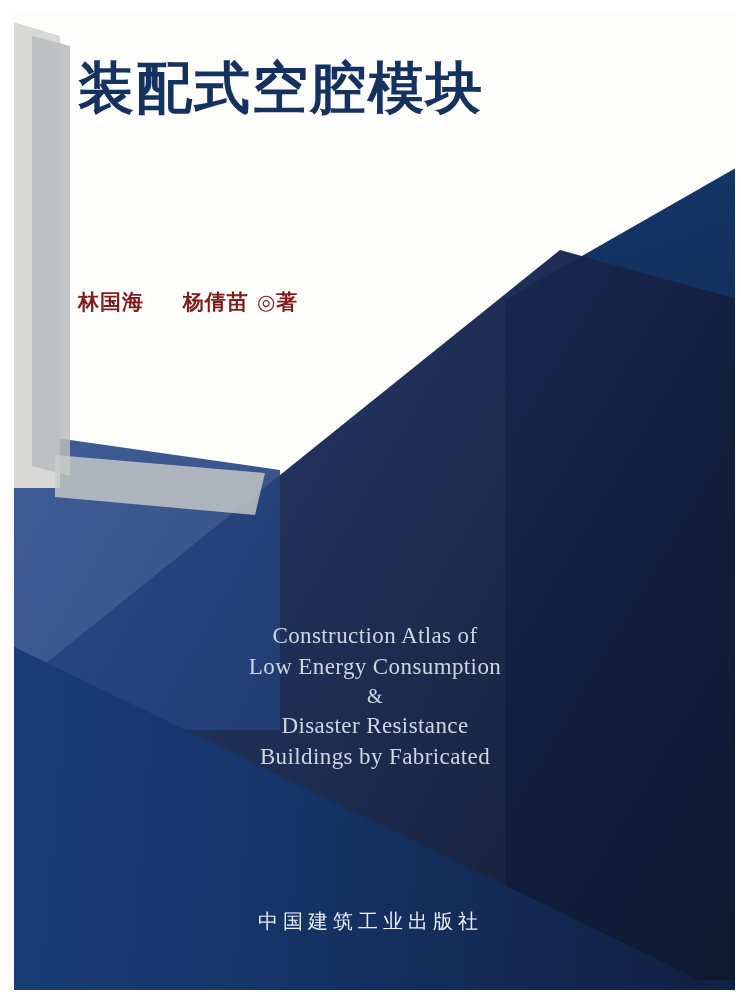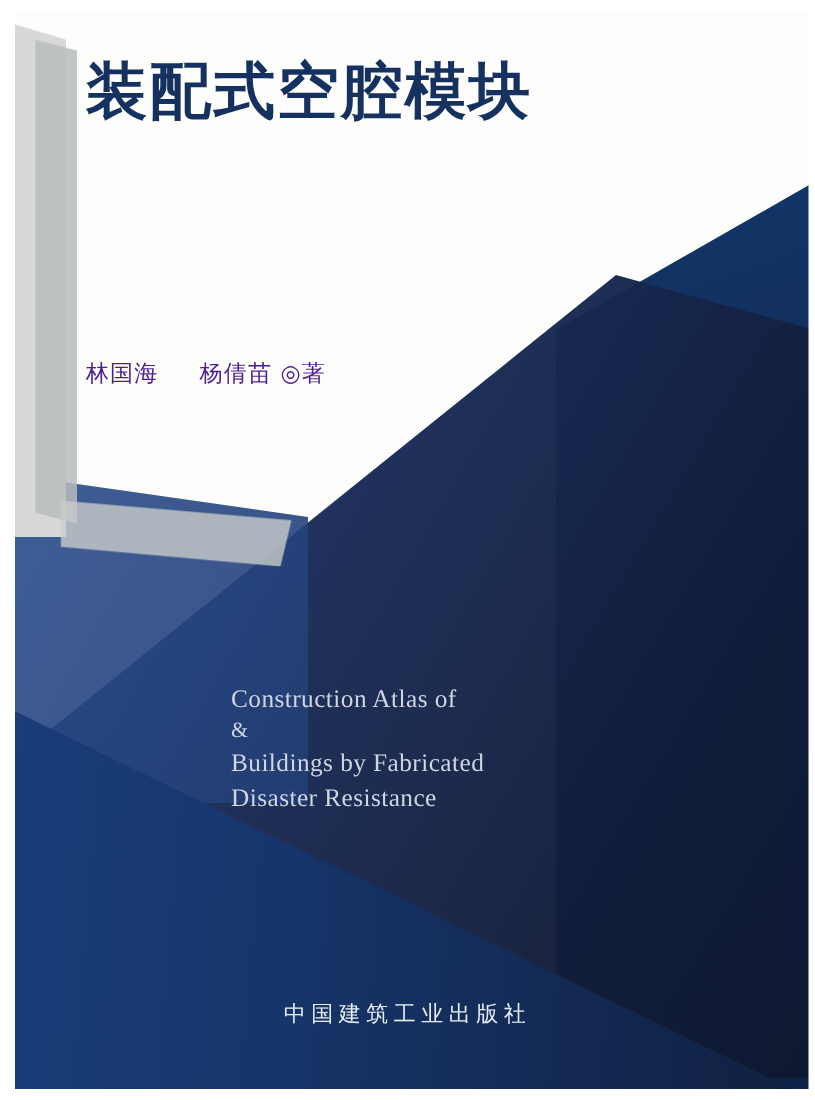--- a/index.html
+++ b/index.html
@@ -136,50 +136,49 @@
     background: #ffffff;
   }
 
   
   .title-cn {
     position: absolute;
     left: 78px;
     top: 56px;
     width: 470px;
     color: #14315f;
-    font-family: Liberation Mono, monospace;
+    font-family: Liberation Sans, sans-serif;
     font-weight: bold;
     font-size: 56px;
     line-height: 1.13;
     letter-spacing: 2px;
   }
   .title-cn div {
     white-space: nowrap;
   }
   .authors {
     position: absolute;
     left: 78px;
     top: 288px;
-    color: #4c1d95;
+    color: #7f1d1d;
     font-family: "DejaVu Sans", "Liberation Sans", sans-serif;
-    font-weight: normal;
+    font-weight: bold;
     font-size: 21px;
     letter-spacing: 1px;
-    margin-top: 37px;
   }
   .authors .sep {
     display: inline-block;
     width: 22px;
   }
   .title-en {
     position: absolute;
     left: 210px;
     top: 620px;
     width: 330px;
-    text-align: left;
+    text-align: center;
     color: #cfd6e2;
     font-family: "Liberation Serif", "DejaVu Serif", serif;
     font-size: 23px;
     line-height: 1.36;
     letter-spacing: 0.4px;
   }
   .title-en .amp {
     font-size: 20px;
   }
   .publisher {
@@ -282,20 +281,21 @@
 
   <div class="authors">
     <span>林国海</span>
     <span class="sep"></span>
     <span>杨倩苗</span>
     <span>◎著</span>
   </div>
 
   <div class="title-en">
     <div>Construction Atlas of</div>
+    <div>Low Energy Consumption</div>
     <div class="amp">&amp;</div>
+    <div>Disaster Resistance</div>
     <div>Buildings by Fabricated</div>
-    <div>Disaster Resistance</div>
   </div>
 
   <div class="publisher">中国建筑工业出版社</div>
 
 </div>
 
 </body></html>

